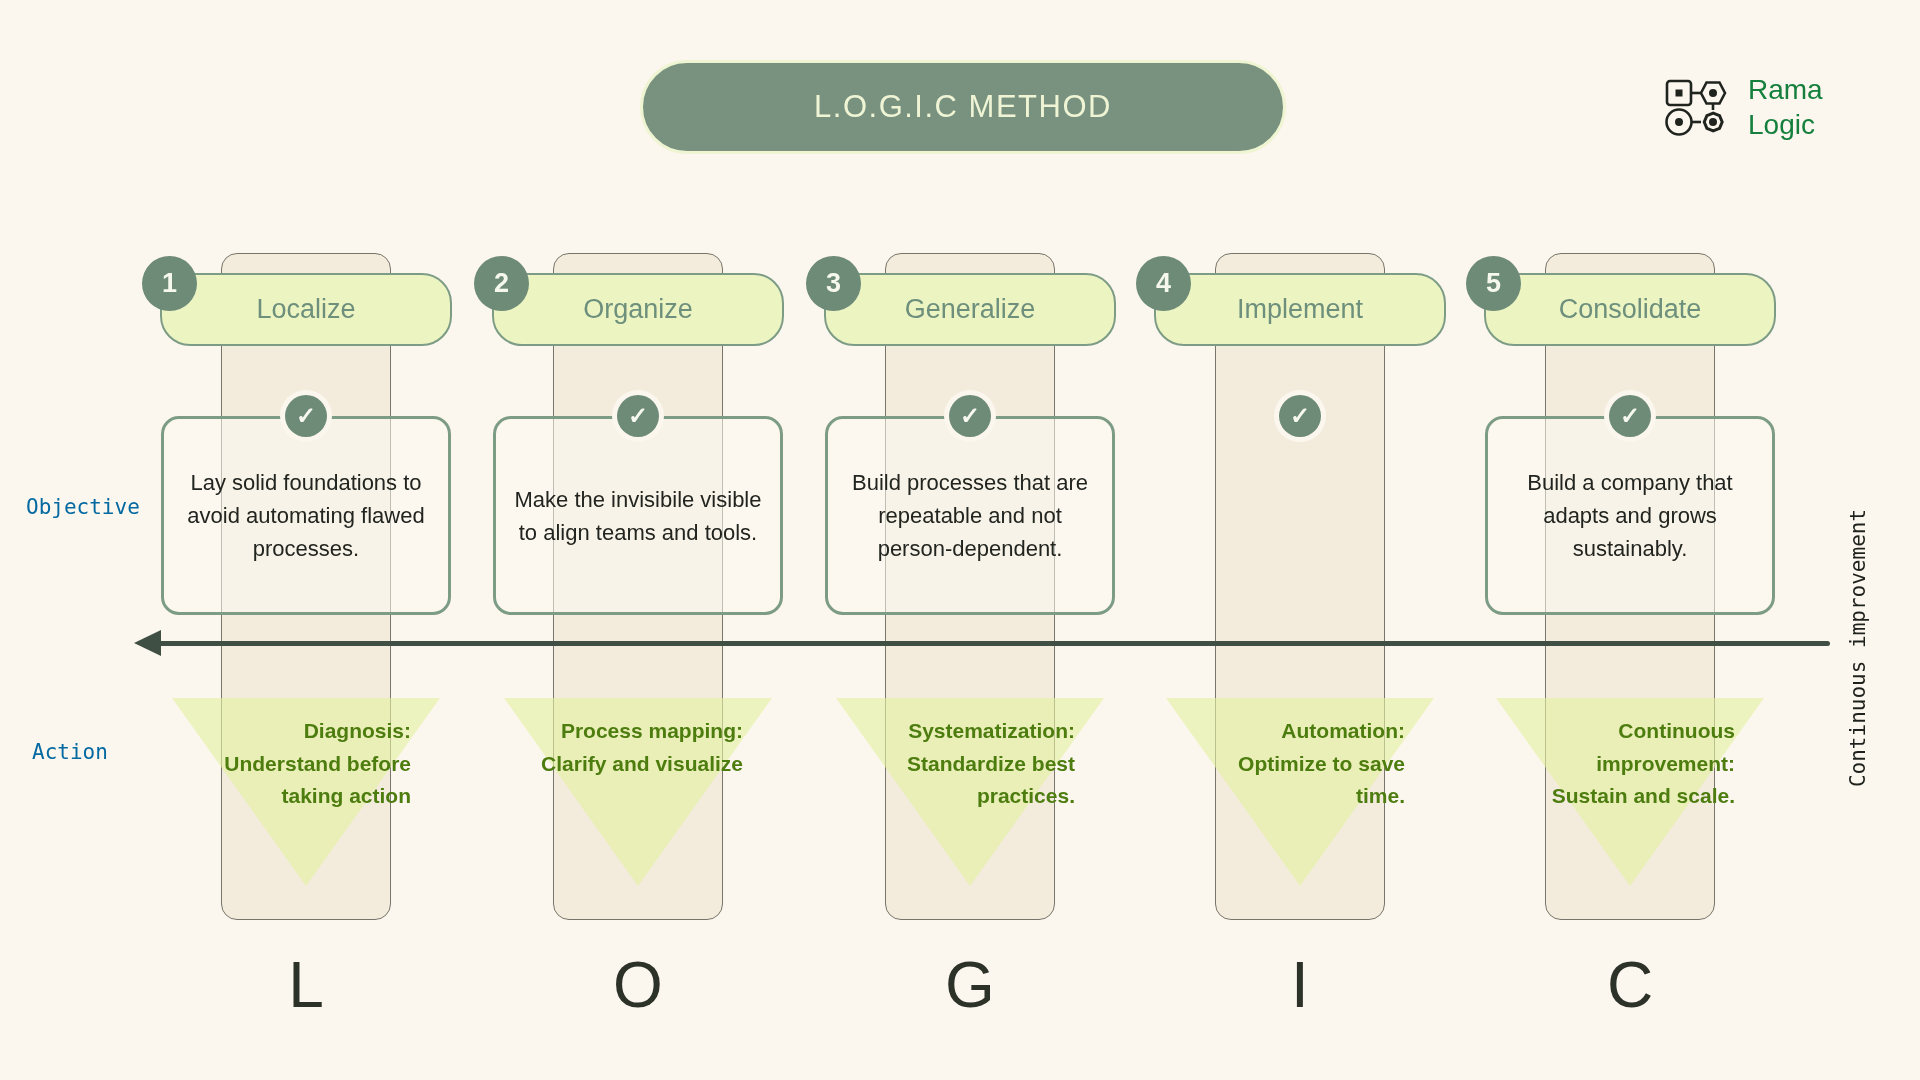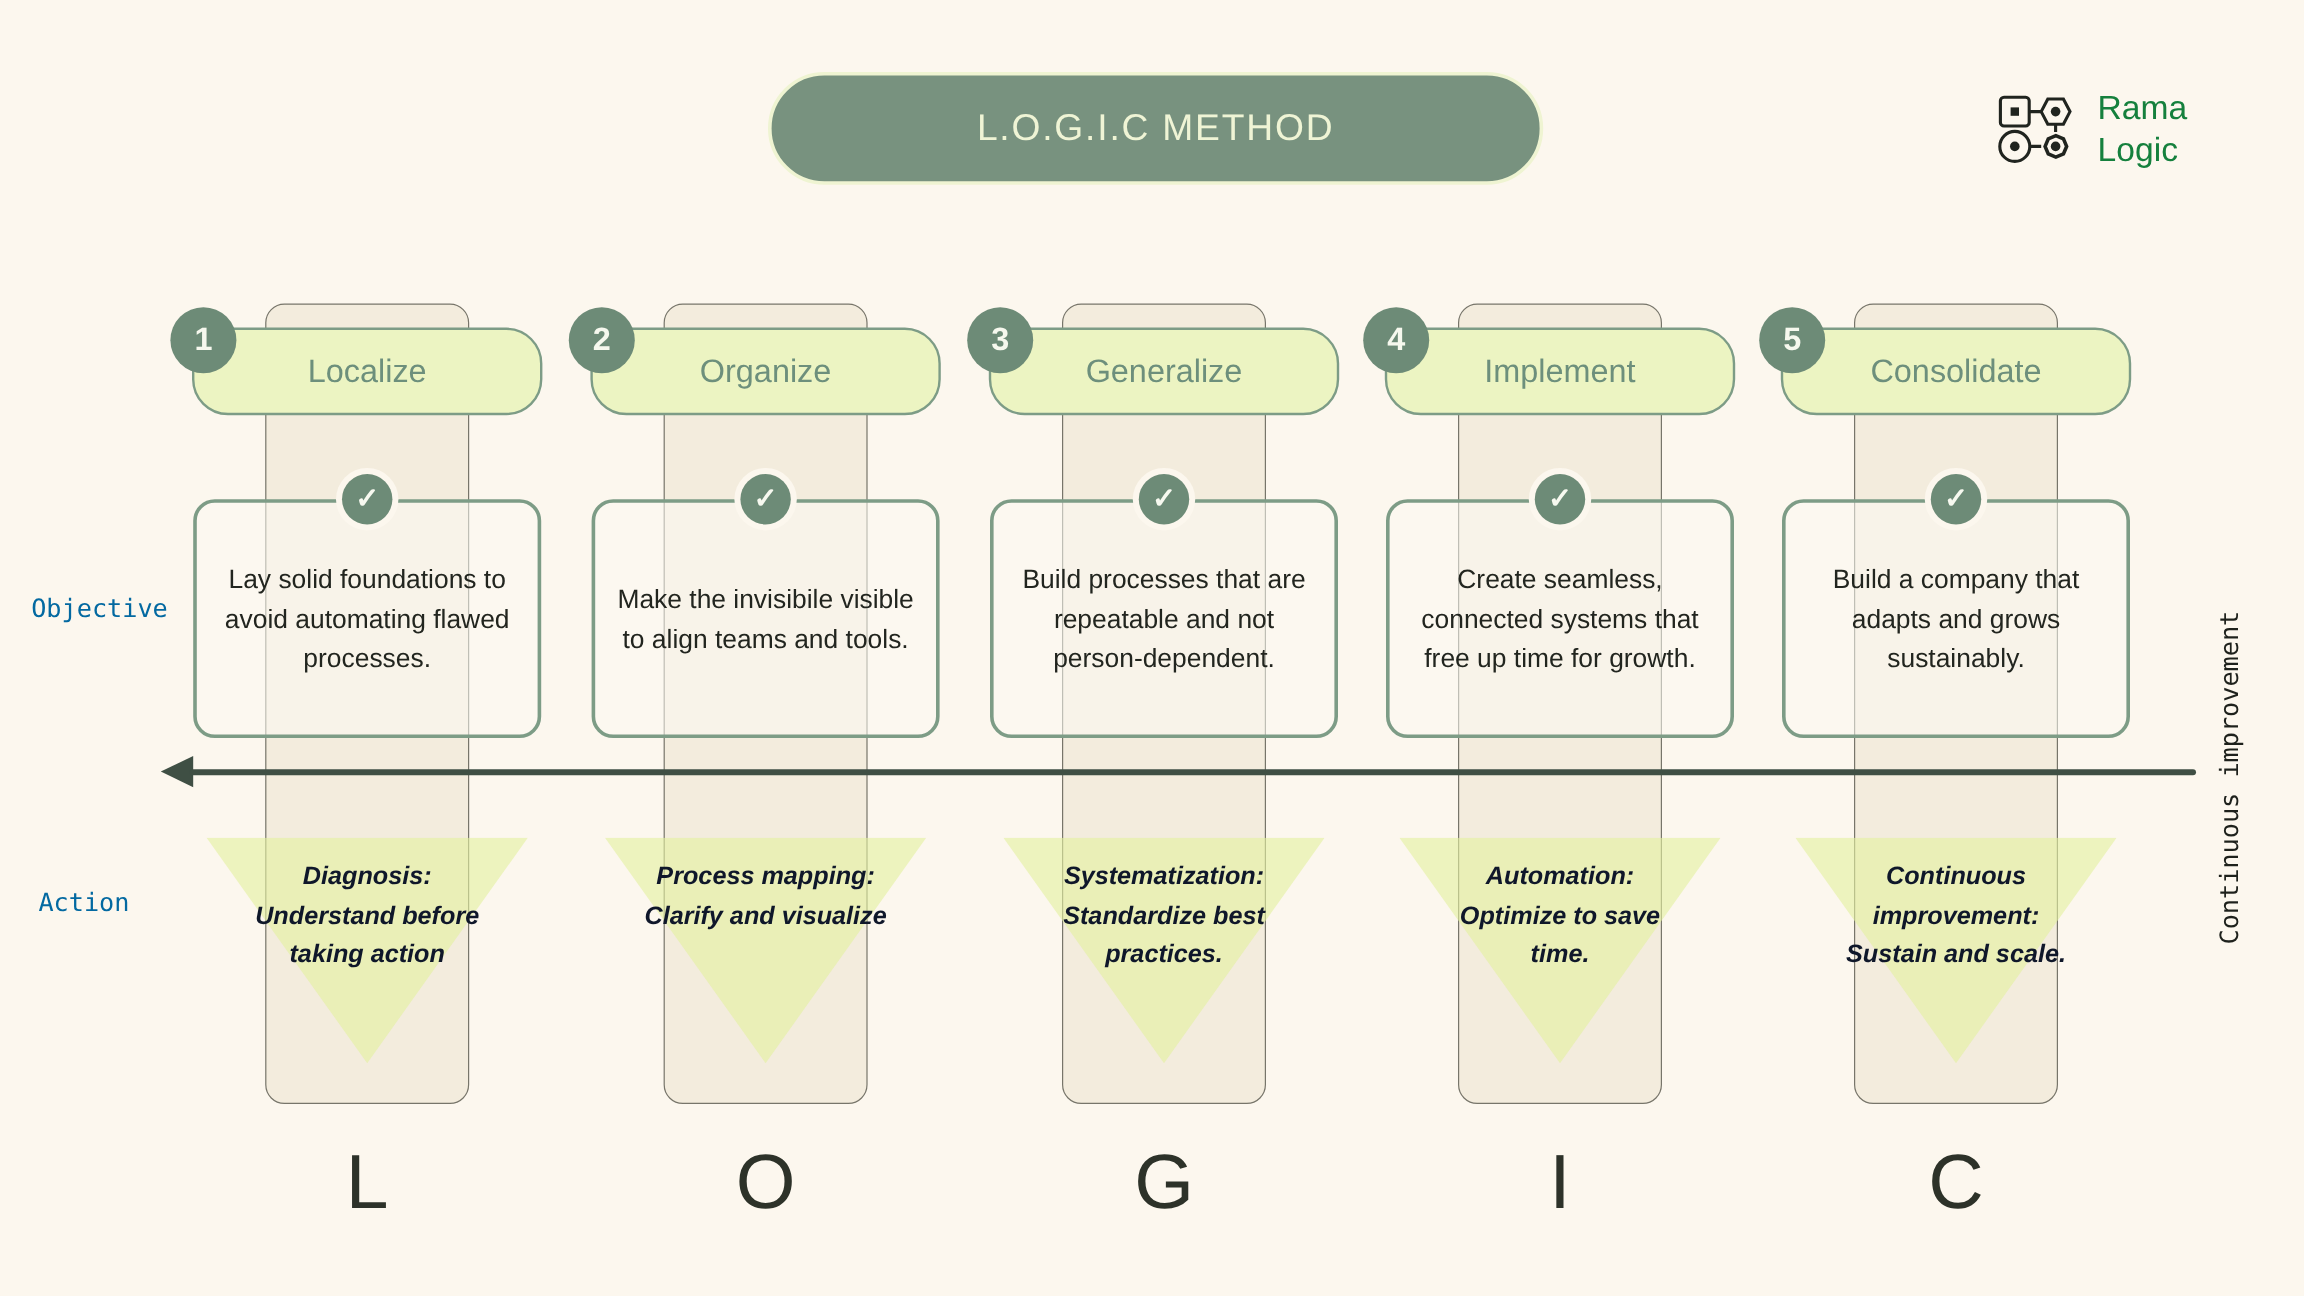--- a/index.html
+++ b/index.html
@@ -178,27 +178,26 @@
     left: 12px; top: 445px;
     width: 268px; height: 188px;
     background: rgba(228, 241, 160, 0.62);
     clip-path: polygon(0 0, 100% 0, 50% 100%);
     z-index: 2;
   }
   .action-text {
     position: absolute;
     left: 41px; top: 462px;
     width: 210px;
-    text-align: center;
+    text-align: right;
     font-size: 21px;
     font-weight: bold;
     line-height: 1.55;
-    color: #0f172a;
+    color: #4d7c0f;
     z-index: 5;
-    font-style: italic;
   }
 
   .big-letter {
     position: absolute;
     left: 0; top: 700px;
     width: 292px;
     text-align: center;
     font-size: 64px;
     font-weight: 300;
     color: #2d3229;
@@ -302,23 +301,20 @@
     <div class="col-bar"></div>
     <div class="col-pill">
       <span>Implement</span>
     </div>
     <div class="num-badge">
       <span>4</span>
     </div>
     <div class="check-badge">
       <span>✓</span>
     </div>
-    <div class="obj-card">
-      <p>Create seamless, connected systems that free up time for growth.</p>
-    </div>
     <div class="action-triangle"></div>
     <div class="action-text">Automation: Optimize to save time.</div>
     <div class="big-letter">I</div>
   </div>
     <div class="column col-4">
     <div class="col-bar"></div>
     <div class="col-pill">
       <span>Consolidate</span>
     </div>
     <div class="num-badge">

